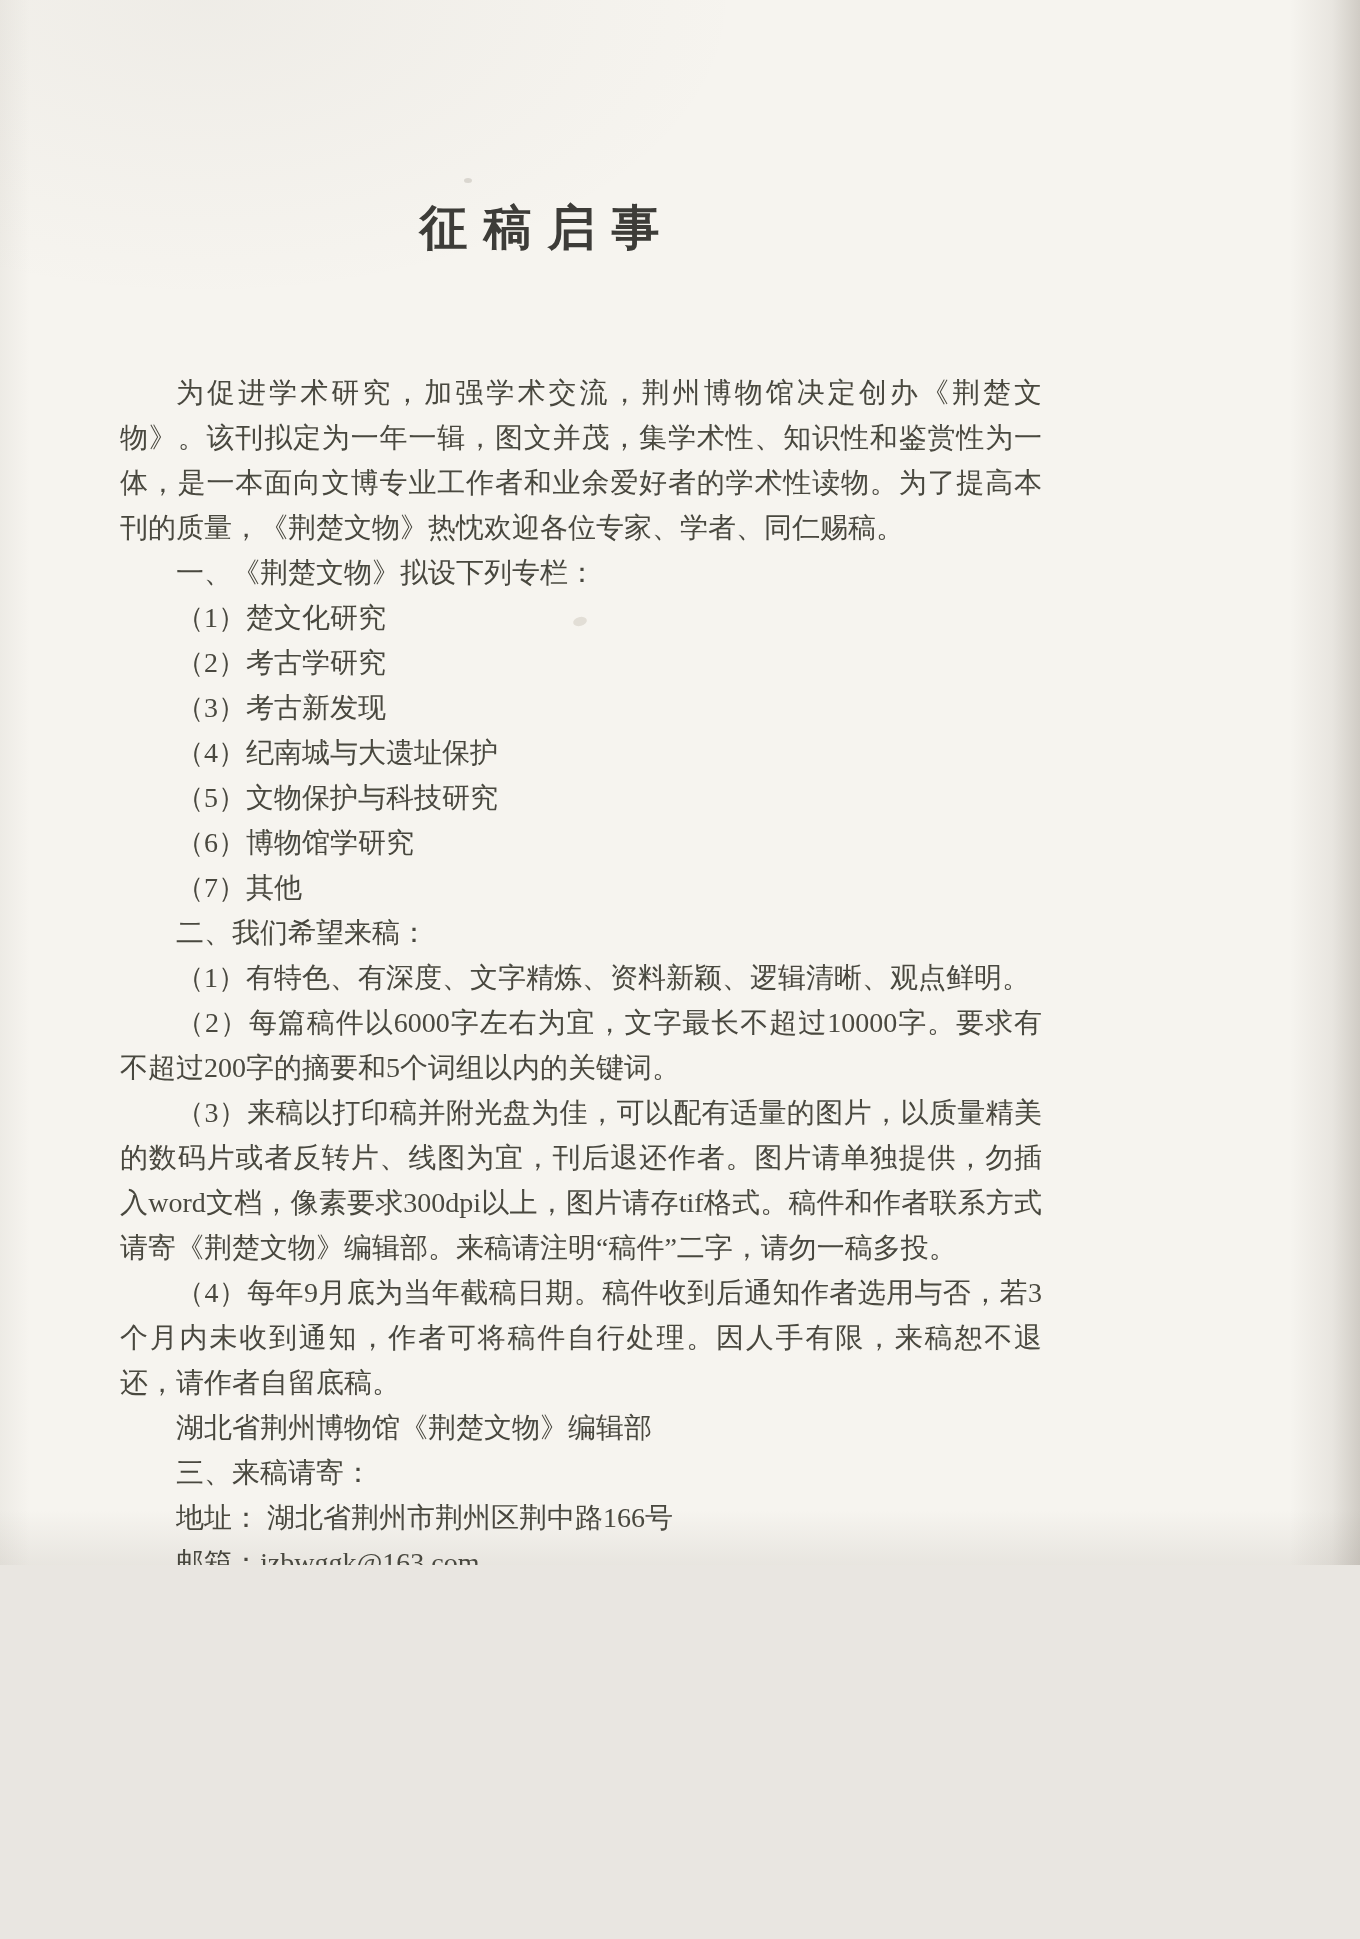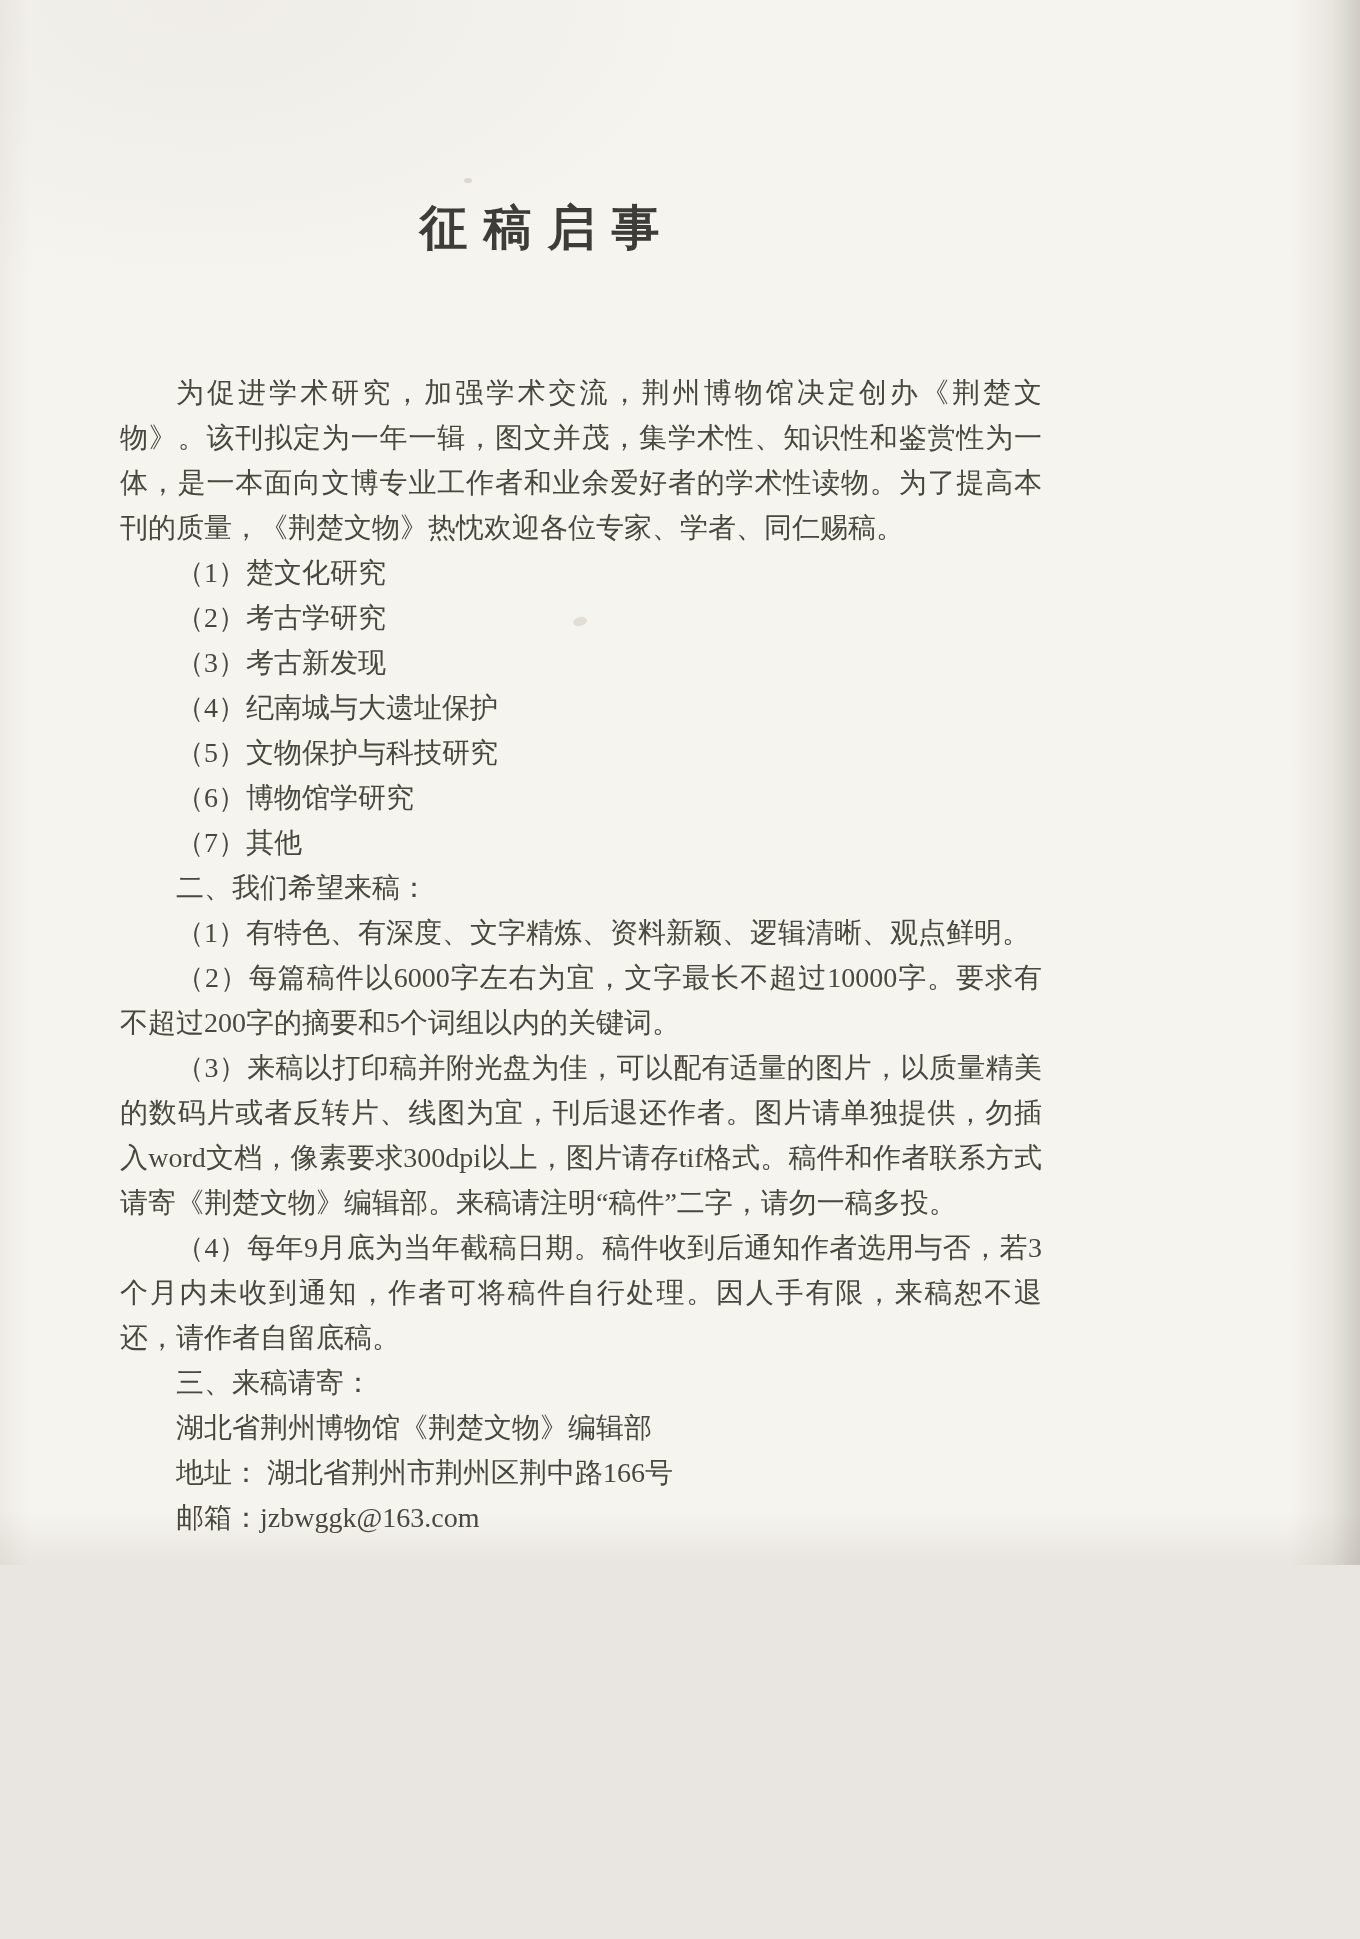--- a/index.html
+++ b/index.html
@@ -88,36 +88,37 @@
 
   <div class="speck-a"></div>
   <div class="speck-b"></div>
 
   <h1 class="title">征稿启事</h1>
 
   <div class="content">
 
     <p>为促进学术研究，加强学术交流，荆州博物馆决定创办《荆楚文物》。该刊拟定为一年一辑，图文并茂，集学术性、知识性和鉴赏性为一体，是一本面向文博专业工作者和业余爱好者的学术性读物。为了提高本刊的质量，《荆楚文物》热忱欢迎各位专家、学者、同仁赐稿。</p>
 
+    <p>一、《荆楚文物》拟设下列专栏：</p>
     <p>（1）楚文化研究</p>
     <p>（2）考古学研究</p>
     <p>（3）考古新发现</p>
     <p>（4）纪南城与大遗址保护</p>
     <p>（5）文物保护与科技研究</p>
     <p>（6）博物馆学研究</p>
     <p>（7）其他</p>
 
     <p>二、我们希望来稿：</p>
     <p>（1）有特色、有深度、文字精炼、资料新颖、逻辑清晰、观点鲜明。</p>
     <p>（2）每篇稿件以6000字左右为宜，文字最长不超过10000字。要求有不超过200字的摘要和5个词组以内的关键词。</p>
     <p>（3）来稿以打印稿并附光盘为佳，可以配有适量的图片，以质量精美的数码片或者反转片、线图为宜，刊后退还作者。图片请单独提供，勿插入word文档，像素要求300dpi以上，图片请存tif格式。稿件和作者联系方式请寄《荆楚文物》编辑部。来稿请注明“稿件”二字，请勿一稿多投。</p>
     <p>（4）每年9月底为当年截稿日期。稿件收到后通知作者选用与否，若3个月内未收到通知，作者可将稿件自行处理。因人手有限，来稿恕不退还，请作者自留底稿。</p>
 
+    <p>湖北省荆州博物馆《荆楚文物》编辑部</p>
     <p>三、来稿请寄：</p>
-    <p>湖北省荆州博物馆《荆楚文物》编辑部</p>
     <p>地址： 湖北省荆州市荆州区荆中路166号</p>
     <p>邮箱：jzbwggk@163.com</p>
 
   </div>
 
   <div class="signature">《荆楚文物》编辑部</div>
 
 </div>
 
 </body></html>

